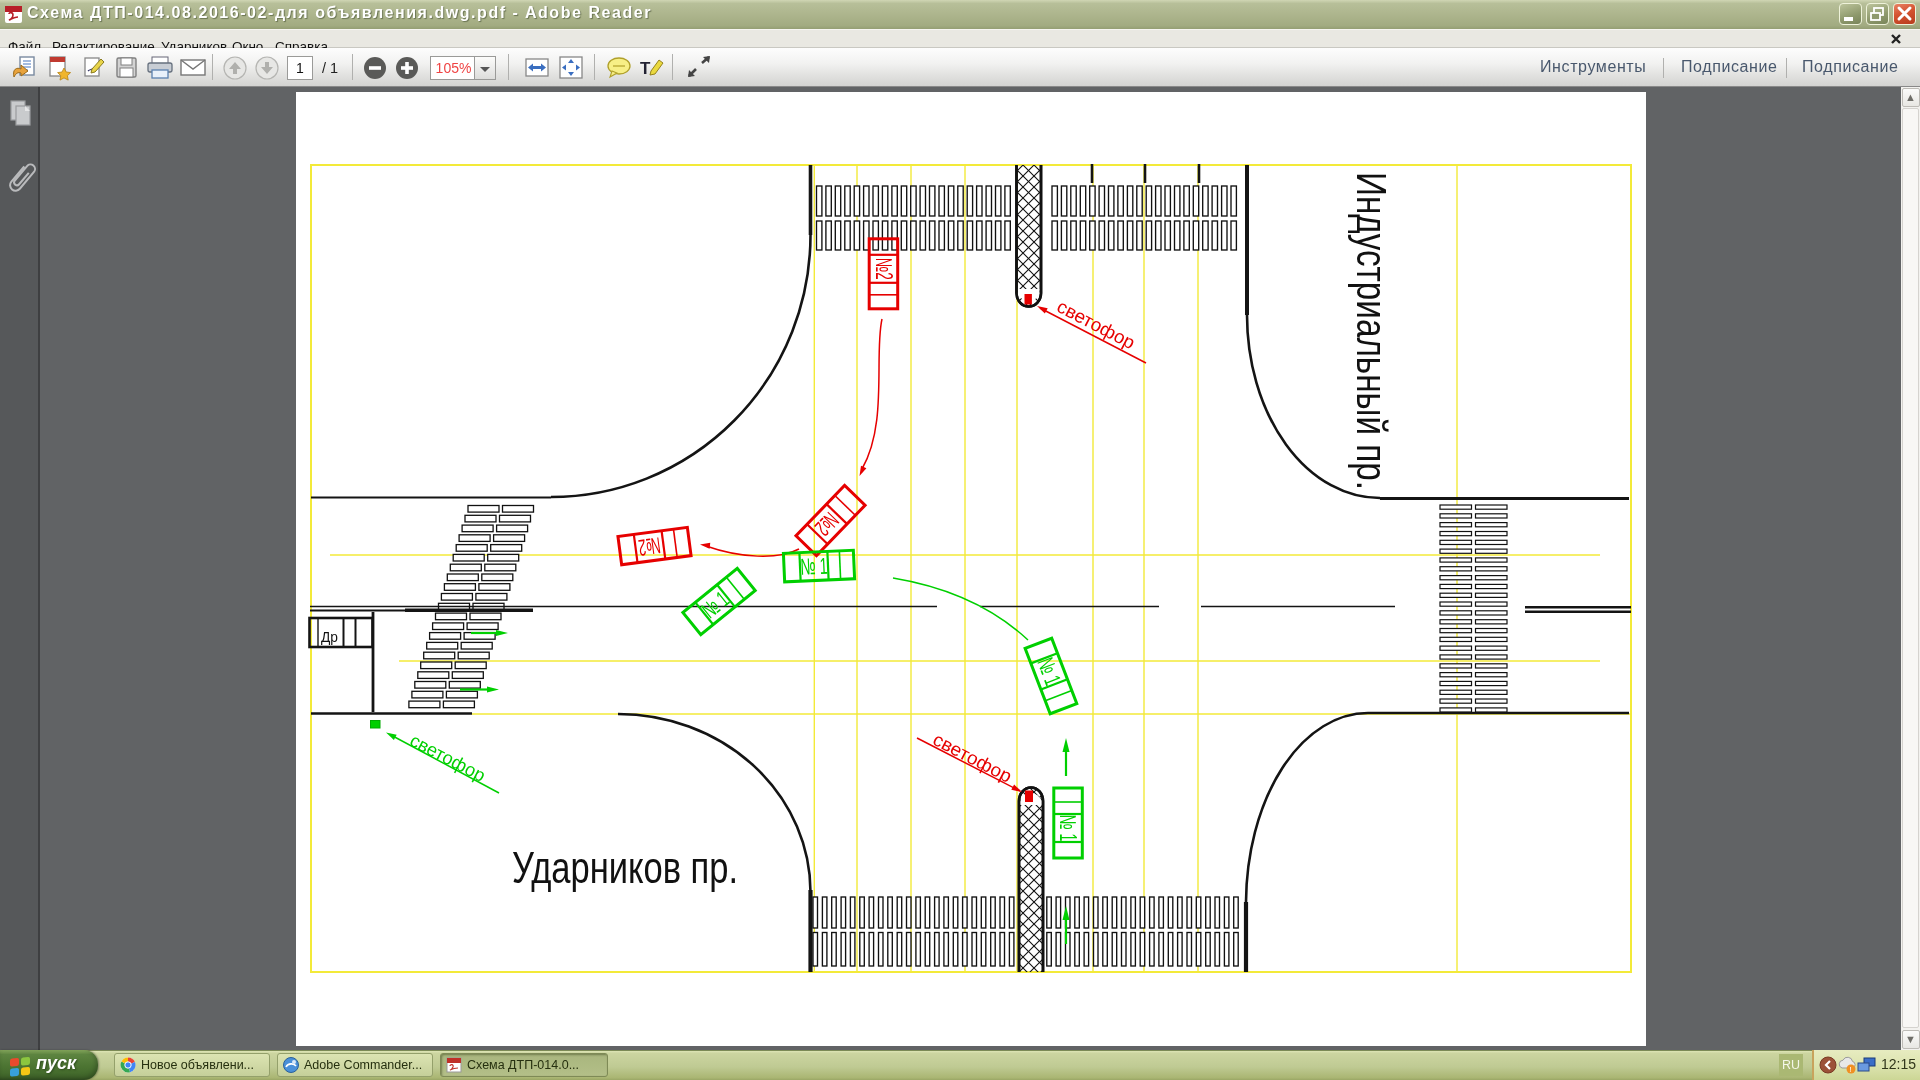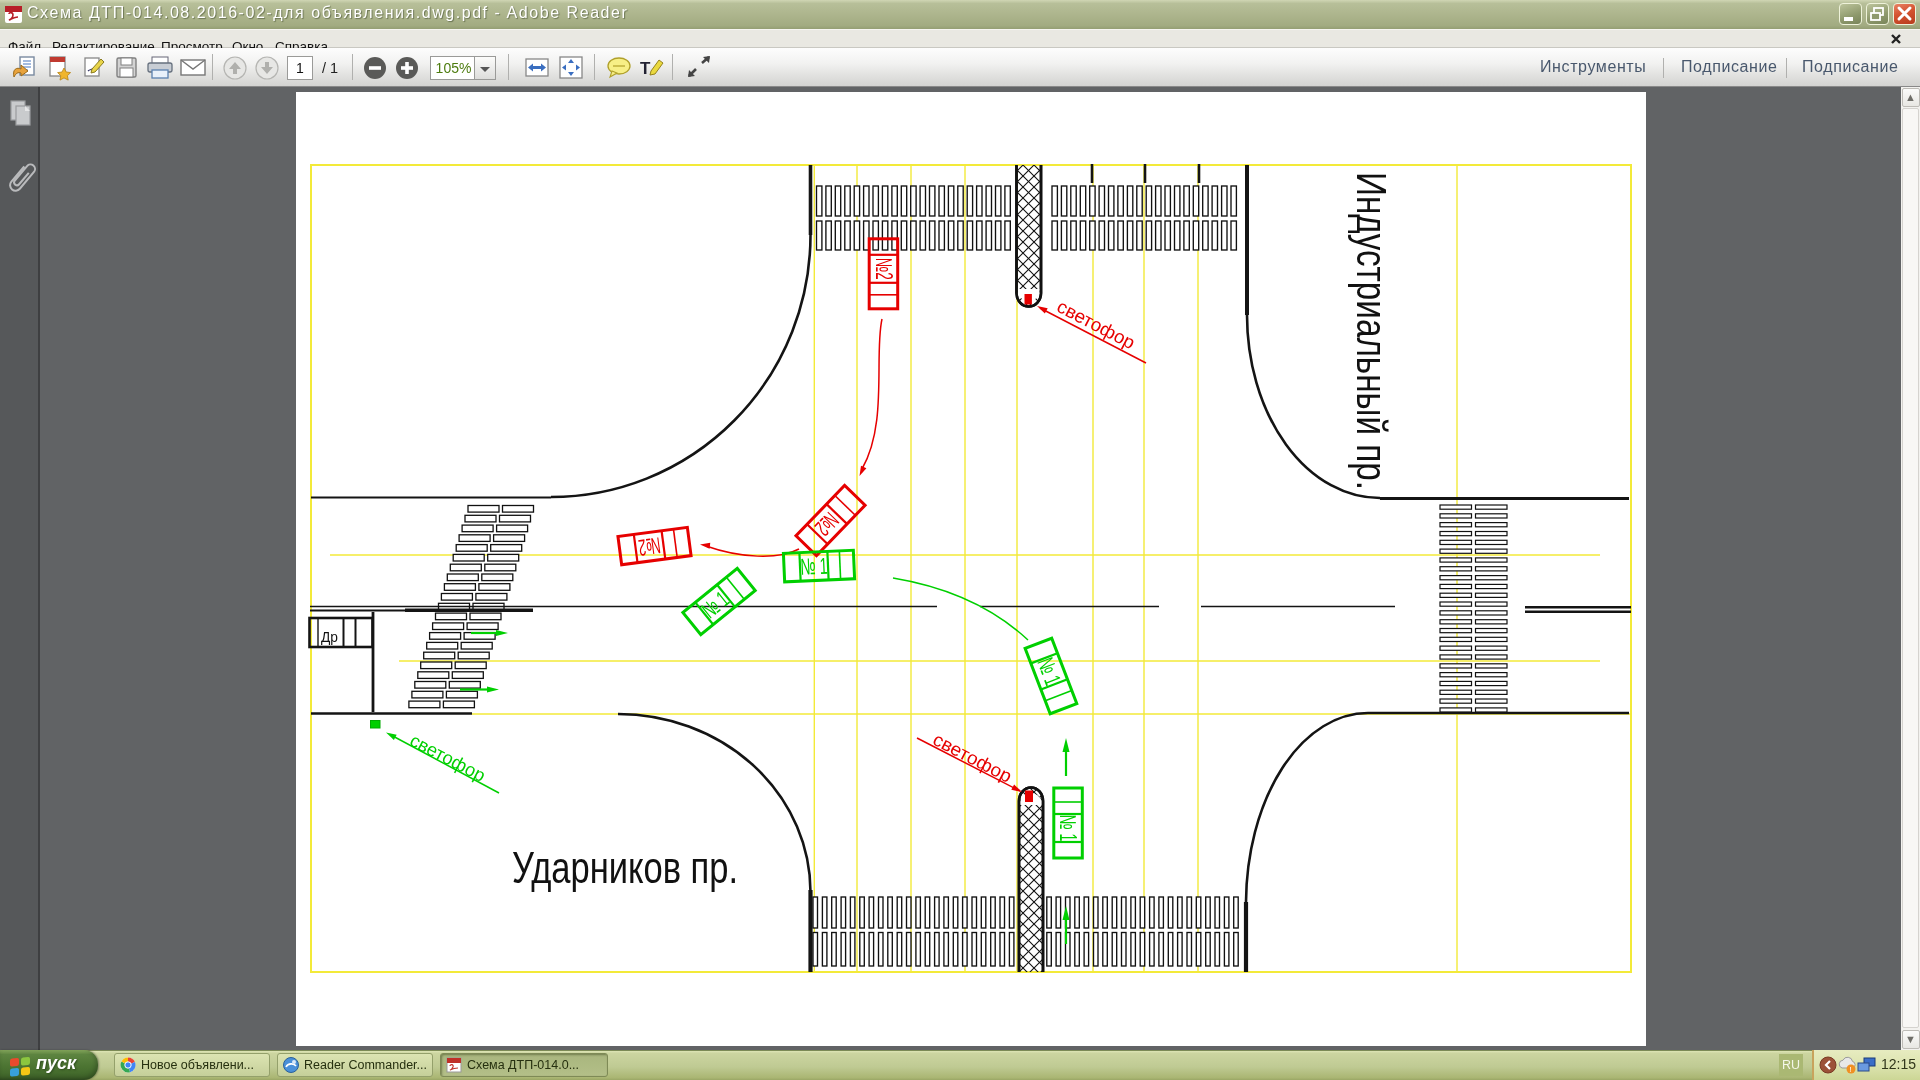--- a/index.html
+++ b/index.html
@@ -1,20 +1,20 @@
 <!DOCTYPE html>
 <html><head><meta charset="utf-8"><style>
 * { margin:0; padding:0; box-sizing:border-box; }
 body { width:1920px; height:1080px; overflow:hidden; position:relative;
        font-family:"Liberation Sans", sans-serif; background:#616365; }
 .abs { position:absolute; }
 #titlebar { left:0; top:0; width:1920px; height:29px;
   background:linear-gradient(#d0d6b4 0%, #b7bf99 12%, #adb58d 50%, #a2ab81 88%, #949e73 100%); }
 #title-ico { left:5px; top:6px; width:17px; height:17px; }
-#title-text { left:27px; top:4px; font-size:16px; font-weight:normal; color:#fff;
+#title-text { left:27px; top:4px; font-size:16px; font-weight:bold; color:#fff;
   text-shadow:1px 1px 1px #6a7452; letter-spacing:1.55px; }
 .winbtn { top:3px; width:23px; height:22px; border-radius:4px; border:1px solid #eef2da; }
 #btn-min, #btn-max { background:linear-gradient(160deg,#bcc49c 0%,#8e996c 60%,#79855a 100%); }
 #btn-close { background:linear-gradient(160deg,#e88365 0%,#d4532f 45%,#b73c1d 100%); }
 #menubar { left:0; top:29px; width:1920px; height:19px; background:#e9e8e2;
   border-top:1px solid #f6f5f1; border-bottom:1px solid #c9c8c2; }
 .menuitem { position:absolute; top:31px; font-size:13.5px; color:#111;margin-top:8px; }
 #toolbar { left:0; top:48px; width:1920px; height:39px;
   background:linear-gradient(#fdfdfd 0%, #f2f2f1 40%, #e0e0de 75%, #d3d3d1 100%);
   border-bottom:1px solid #898989; }
@@ -60,32 +60,32 @@
 <div id="btn-max" class="winbtn abs" style="left:1866px"><svg width="21" height="20" viewBox="0 0 21 20">
       <rect x="7" y="4" width="9" height="7" fill="none" stroke="#fff" stroke-width="1.8"></rect>
       <rect x="4" y="9" width="9" height="7" fill="#8e996c" stroke="#fff" stroke-width="1.8"></rect>
     </svg></div>
 <div id="btn-close" class="winbtn abs" style="left:1893px"><svg width="21" height="20" viewBox="0 0 21 20">
       <path d="M5,4 L16,15 M16,4 L5,15" stroke="#fff" stroke-width="3" stroke-linecap="round"></path>
     </svg></div>
 <div id="menubar" class="abs"></div>
 <div class="menuitem" style="left:8px">Файл</div>
 <div class="menuitem" style="left:52px">Редактирование</div>
-<div class="menuitem" style="left:161px">Просмотр</div>
+<div class="menuitem" style="left:161px">Ударников</div>
 <div class="menuitem" style="left:232px">Окно</div>
 <div class="menuitem" style="left:275px">Справка</div>
 <svg class="abs" style="left:1889px; top:32px" width="14" height="14" viewBox="0 0 14 14">
     <path d="M3,3 L11,11 M11,3 L3,11" stroke="#222" stroke-width="2.4"></path>
   </svg>
 <div id="toolbar" class="abs"></div>
 <div class="tsep" style="left:212px"></div>
 <div class="abs" style="left:287px; top:56px; width:26px; height:24px; background:#fff;border:1px solid #9a9a98; font-size:14px; text-align:center; line-height:23px; color:#111">1</div>
 <div class="abs" style="left:322px; top:60px; font-size:14.5px; color:#222">/ 1</div>
 <div class="tsep" style="left:352px"></div>
-<div class="abs" style="left:430px; top:56px; width:47px; height:24px; background:#fff;border:1px solid #9a9a98; font-size:14px; text-align:center; line-height:23px; color:#4d7c0f">105%</div>
+<div class="abs" style="left:430px; top:56px; width:47px; height:24px; background:#fff;border:1px solid #9a9a98; font-size:14px; text-align:center; line-height:23px; color:#ef4444">105%</div>
 <div class="abs" style="left:474px; top:56px; width:22px; height:24px;background:linear-gradient(#fcfcfb,#dddddb); border:1px solid #9a9a98"></div>
 <div class="tsep" style="left:508px"></div>
 <div class="tsep" style="left:594px"></div>
 <div class="tsep" style="left:672px"></div>
 <svg class="abs" style="left:11px; top:55px" width="28" height="26" viewBox="0 0 28 26">
     <rect x="9" y="2" width="14" height="18" fill="#fff" stroke="#7a8aa0" stroke-width="1.4"></rect>
     <path d="M12,6 h8 M12,9 h8 M12,12 h8 M12,15 h5" stroke="#4a78c0" stroke-width="1.2"></path>
     <path d="M3,22 C1,14 6,12 10,14 L10,10 L17,16 L10,21 L10,18 C7,17 5,18 3,22 Z" fill="#e8a33d" stroke="#9a6a1a" stroke-width="1"></path>
   </svg>
 <svg class="abs" style="left:45px; top:55px" width="28" height="26" viewBox="0 0 28 26">
@@ -601,21 +601,21 @@
     </svg>
     <div class="tbtext">Новое объявлени...</div>
   </div>
 <div class="taskbtn abs" style="left:277px; width:156px">
     <svg class="tbico" viewBox="0 0 16 16">
       <circle cx="8" cy="8" r="7.5" fill="#4a90d9"></circle>
       <circle cx="8" cy="8" r="7.5" fill="none" stroke="#2a6099"></circle>
       <path d="M3,10 C5,6 11,6 13,9" stroke="#fff" stroke-width="1.6" fill="none"></path>
       <circle cx="11" cy="5" r="2" fill="#d8e8f8"></circle>
     </svg>
-    <div class="tbtext">Reader Commander...</div>
+    <div class="tbtext">Adobe Commander...</div>
   </div>
 <div class="taskbtn active abs" style="left:440px; width:168px">
     <svg class="tbico" viewBox="0 0 16 16">
       <rect x="1" y="1" width="14" height="14" fill="#fff" stroke="#999"></rect>
       <rect x="1" y="1" width="14" height="5" fill="#c03028"></rect>
       <path d="M4,9 C4,7 8,7 7,10 C6,12 5,13 4,13 C6,12 10,11 12,11" stroke="#c03028" stroke-width="1.2" fill="none"></path>
     </svg>
     <div class="tbtext">Схема ДТП-014.0...</div>
   </div>
 <div id="ru" class="abs">RU</div>

